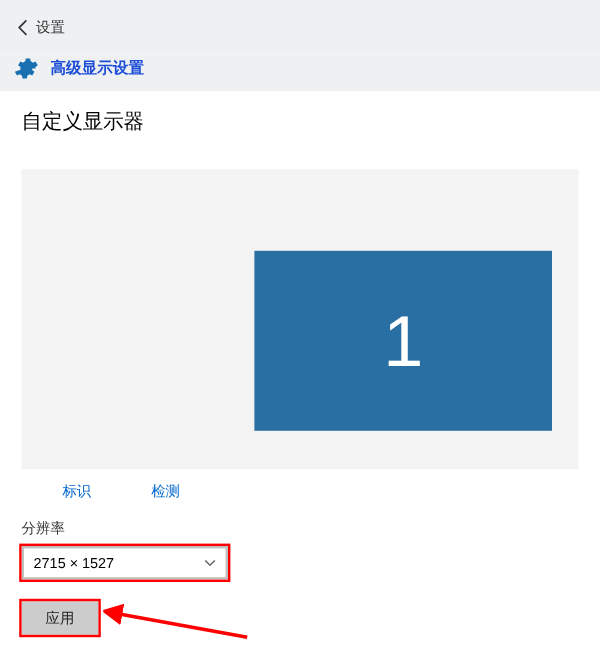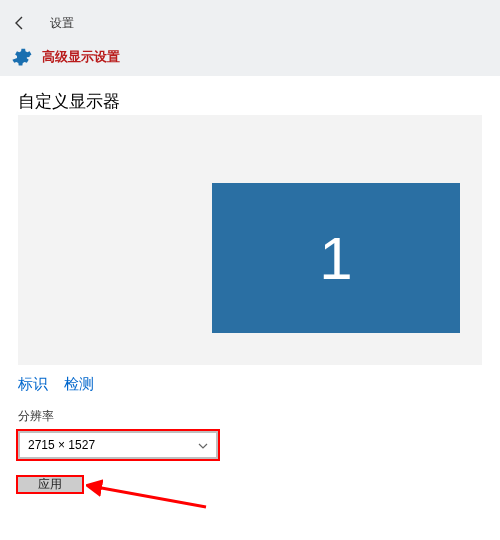--- a/index.html
+++ b/index.html
@@ -11,42 +11,42 @@
     overflow: hidden;
     font-size: 13px;
     color: #000;
   }
   .titlebar {
     height: 46px;
     background: #eef0f2;
     display: flex;
     align-items: center;
     padding: 0 12px;
-    gap: 22px;
+    gap: 2px;
   }
   .back-icon {
     width: 16px; height: 16px;
     display: inline-flex; align-items: center; justify-content: center;
     color: #333;
   }
   .settings-label { font-size: 12px; color: #333; }
   .subheader {
     display: flex;
     align-items: center;
     gap: 10px;
     padding: 0 10px 8px 10px;
     background: #eef0f2;
   }
   .gear-icon {
     width: 22px; height: 22px; color: #1a6fb0;
     display: inline-flex; align-items: center; justify-content: center;
   }
-  .subheader-title { font-size: 13px; font-weight: 600; color: #b91c1c; }
+  .subheader-title { font-size: 13px; font-weight: 600; color: #1d4ed8; }
   .content { padding: 14px 18px 10px 18px; background: #fff; }
-  .page-title { font-size: 17px; font-weight: 400; margin-bottom: 2px; }
+  .page-title { font-size: 17px; font-weight: 400; margin-bottom: 28px; }
   .monitor-area {
     background: #f3f3f3;
     width: 100%;
     height: 250px;
     position: relative;
     margin-bottom: 10px;
   }
   .monitor-tile {
     position: absolute;
     right: 22px;
@@ -61,52 +61,53 @@
     font-size: 60px;
     font-weight: 200;
   }
   .link-row {
     display: flex;
     gap: 16px;
     margin: 6px 0 14px 0;
   }
   .link {
     color: #0066cc;
-    font-size: 15px;
+    font-size: 12px;
     cursor: pointer;
+    margin-left: 34px;
   }
   .field-label {
     font-size: 12px;
     color: #333;
     margin-bottom: 6px;
     font-family: Liberation Mono, monospace;
   }
   .dropdown {
-    width: 200px;
+    width: 172px;
     height: 28px;
     border: 2px solid #bfbfbf;
     display: flex;
     align-items: center;
     justify-content: space-between;
     padding: 0 8px;
     font-size: 12px;
     outline: 2px solid #ff0000;
     outline-offset: 0;
     margin-bottom: 18px;
     background: #fff;
   }
   .chev { color: #666; font-size: 10px; }
   .button-row {
     display: flex;
     gap: 18px;
     align-items: center;
   }
   .btn {
     width: 64px;
-    height: 15px;
+    height: 28px;
     background: #cccccc;
     border: none;
     font-size: 12px;
     color: #222;
     display: inline-flex;
     align-items: center;
     justify-content: center;
     cursor: pointer;
   }
   .btn.apply {

